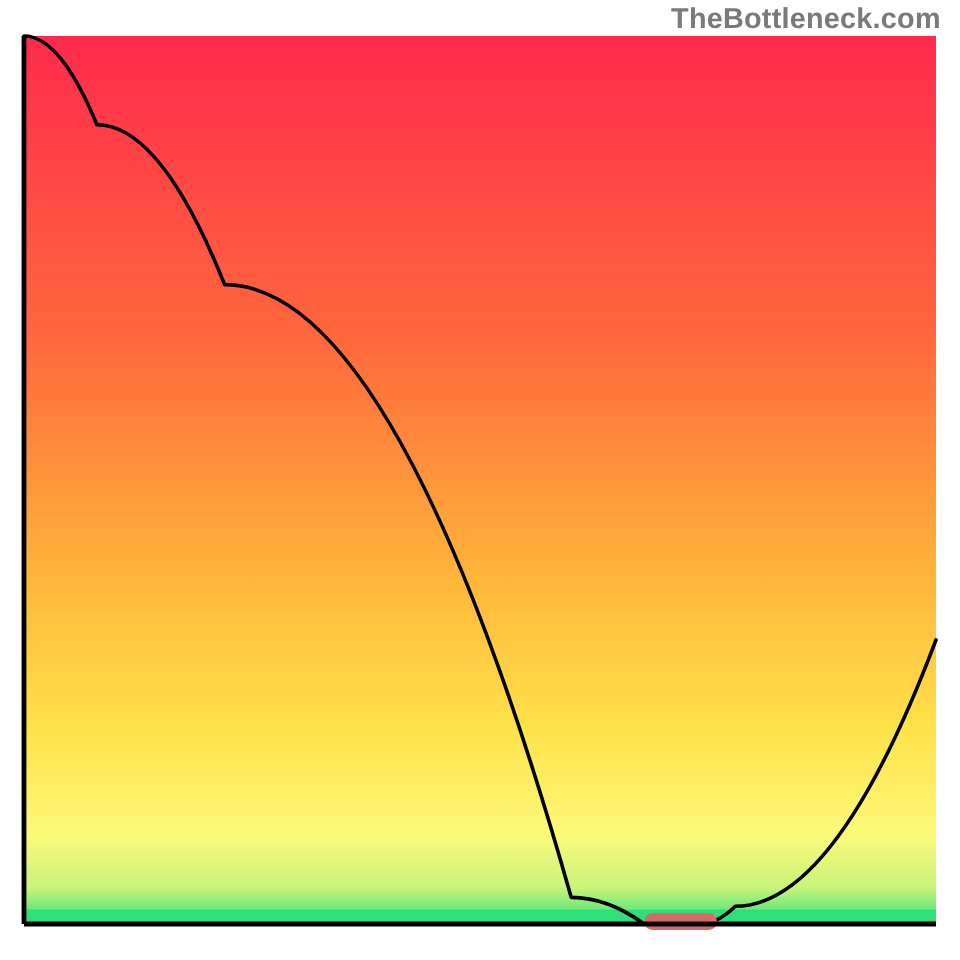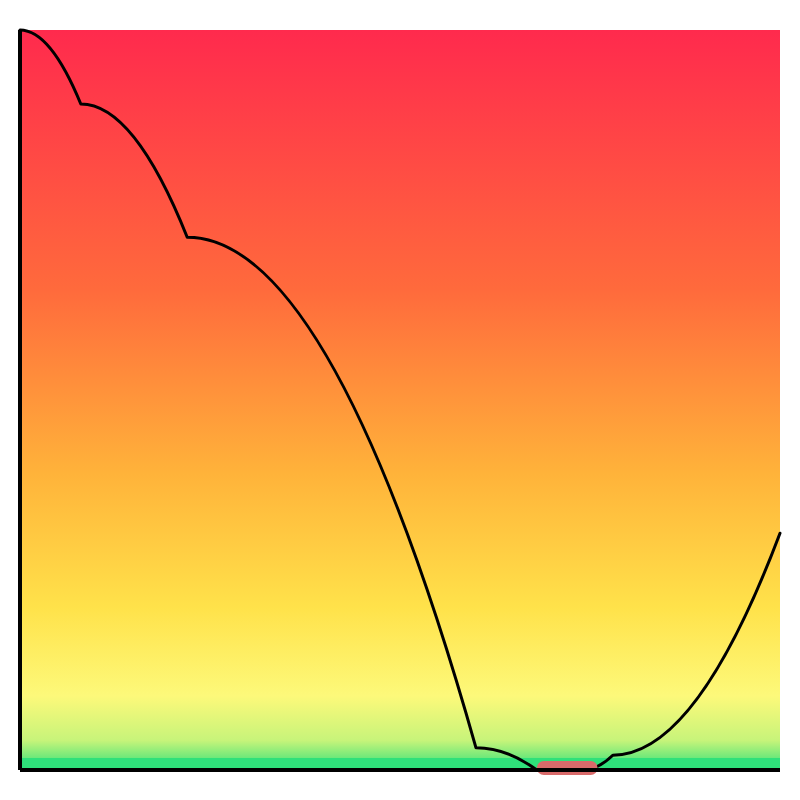--- a/index.html
+++ b/index.html
@@ -25,20 +25,21 @@
     letter-spacing: 0.2px;
   }
   svg {
     display: block;
   }
 </style>
 </head>
 <body>
 
 <div class="container">
+  <div class="watermark">TheBottleneck.com</div>
 
   <svg width="800" height="800" viewBox="0 0 800 800">
     <defs>
       <linearGradient id="bg-grad" x1="0" y1="0" x2="0" y2="1">
 
       <stop offset="0%" stop-color="#ff2a4d"></stop>
           <stop offset="35%" stop-color="#ff6a3c"></stop>
           <stop offset="60%" stop-color="#ffb33a"></stop>
           <stop offset="78%" stop-color="#ffe24a"></stop>
           <stop offset="90%" stop-color="#fdf97a"></stop>

